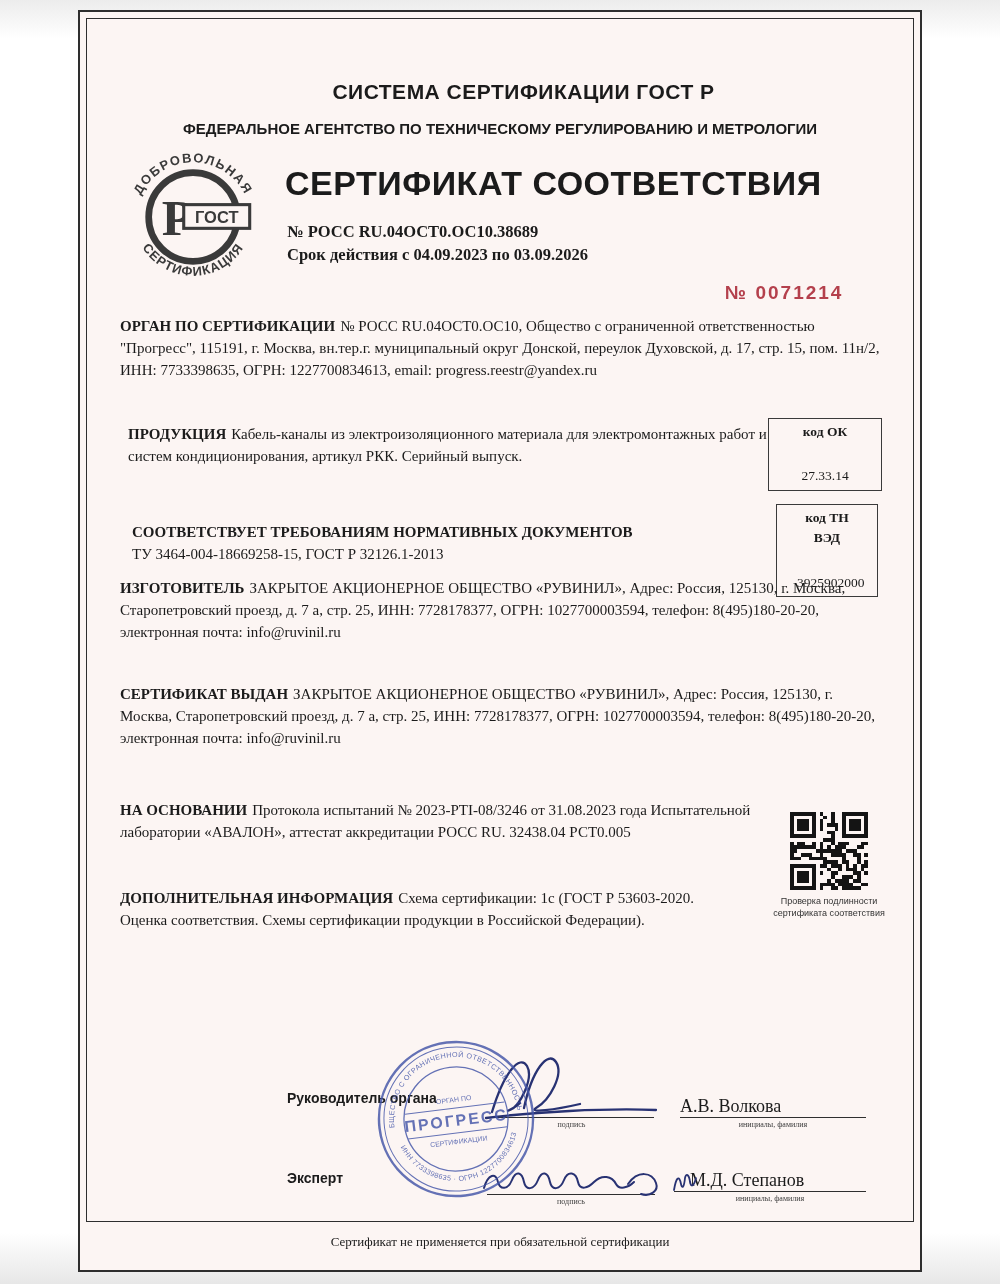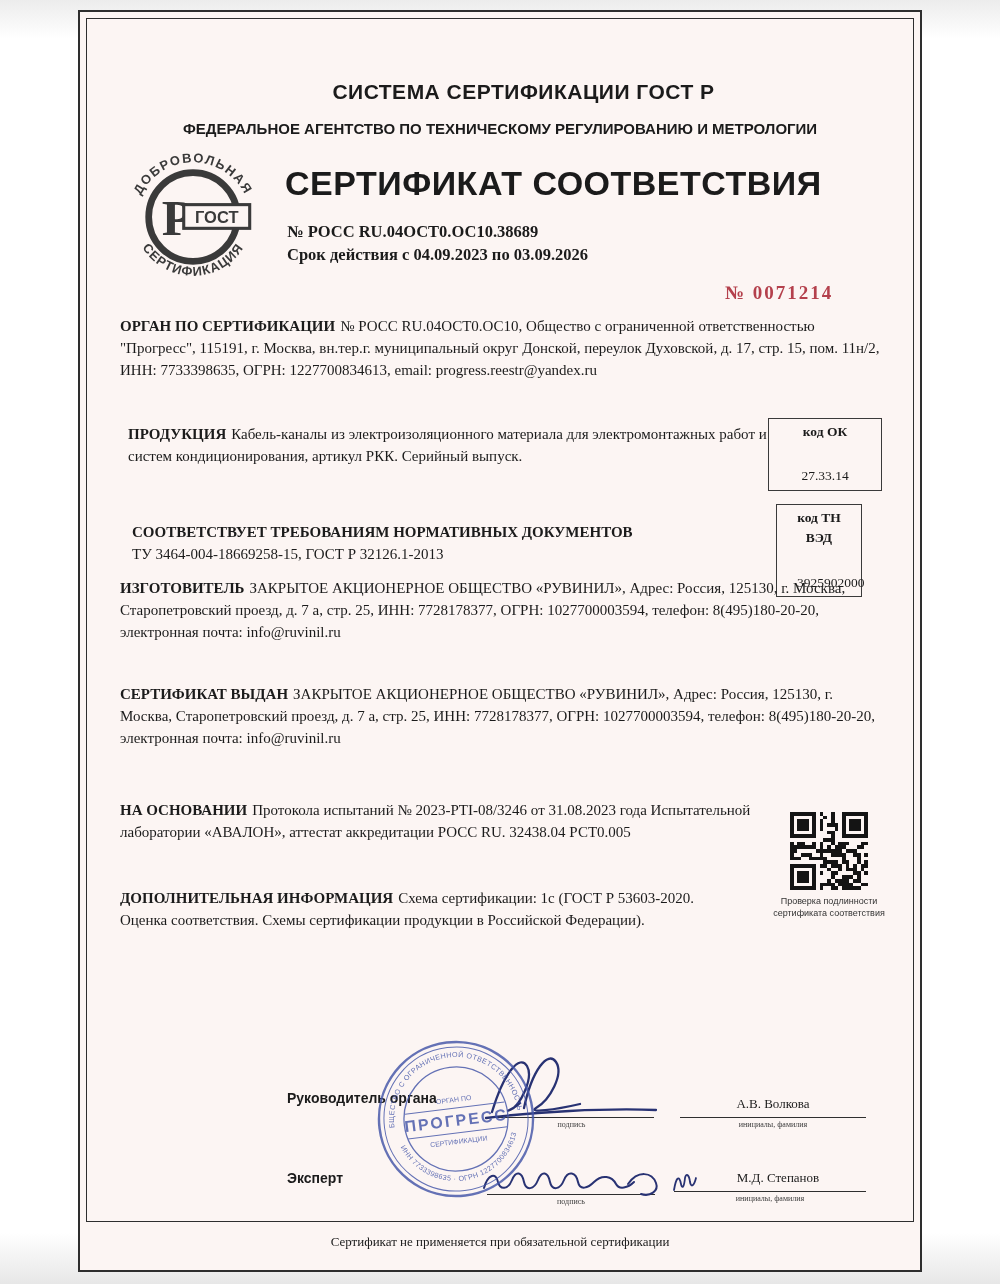--- a/index.html
+++ b/index.html
@@ -23,38 +23,38 @@
   .abs{position:absolute;}
   .sans{font-family:"Liberation Sans",sans-serif;}
   .center{text-align:center;}
   .header1{left:0;right:0;top:68px;font-size:21px;font-weight:bold;letter-spacing:.5px;padding-left:47px;}
   .header2{left:0;right:0;top:108px;font-size:15px;font-weight:bold;}
   .logo{left:46px;top:138px;width:134px;height:134px;}
   .main-title{left:205px;top:152px;font-size:34px;font-weight:bold;letter-spacing:.5px;white-space:nowrap;}
   .cert-number{left:207px;top:210px;font-size:16.5px;font-weight:bold;}
   .validity{left:207px;top:233px;font-size:16.5px;font-weight:bold;}
   .serial{
-    left:645px;top:270px;font-family:Liberation Serif, serif;
+    left:645px;top:270px;font-family:Liberation Sans, sans-serif;
     font-size:19px;font-weight:bold;letter-spacing:2px;color:var(--serial,#b4404c);
   }
   .para{font-size:15px;line-height:1.45;}
   .para .lead{font-weight:bold;margin-right:5px;}
   .para .lead.block{display:block;margin-right:0;}
   .code-box{
     border:1.4px solid #3a3a3a;box-sizing:border-box;text-align:center;
     font-size:13.5px;line-height:1.5;padding:3px 20px;background:transparent;
   }
   .code-box .cb-label{font-weight:bold;display:block;}
   .code-box .cb-value{display:block;margin-top:24px;}
   .qr{left:710px;top:800px;width:78px;height:78px;}
   .qr-caption{left:688px;top:884px;width:122px;font-family:"Liberation Sans",sans-serif;font-size:9px;line-height:1.3;text-align:center;color:#333;}
   .role{font-family:"Liberation Sans",sans-serif;font-size:14px;font-weight:bold;white-space:nowrap;}
   .sig-line{border-bottom:1.4px solid #2f2f2f;height:0;}
   .sig-caption{font-size:8px;color:#3a3a3a;text-align:center;}
-  .sig-name{font-size:13px;text-align:center;white-space:nowrap;}
+  .sig-name{font-size:18px;text-align:left;white-space:nowrap;}
   .footer-note{left:0;right:0;top:1222px;font-size:13px;text-align:center;}
   svg{display:block;}
   .stamp{opacity:.82;transform:rotate(-7deg);}
 </style>
 </head>
 <body>
 
 <div class="paper">
   <div class="inner-frame"></div>
 
@@ -96,21 +96,21 @@
 
   <div class="abs code-box" style="left:688px;top:406px;width:114px;">
     <span class="cb-label">код  ОК</span>
     <span class="cb-value">27.33.14</span>
   </div>
 
   <p class="abs para" style="left:40px;top:498px;width:640px;margin:12px;font-family:Liberation Serif, serif;">
     <span class="lead block">СООТВЕТСТВУЕТ ТРЕБОВАНИЯМ НОРМАТИВНЫХ ДОКУМЕНТОВ</span><span>ТУ 3464-004-18669258-15, ГОСТ Р 32126.1-2013</span>
   </p>
 
-  <div class="abs code-box" style="left:696px;top:492px;width:86px;">
+  <div class="abs code-box" style="left:696px;top:492px;width:102px;">
     <span class="cb-label">код ТН ВЭД</span>
     <span class="cb-value">3925902000</span>
   </div>
 
   <p class="abs para" style="left:40px;top:566px;width:762px;margin:0;">
     <span class="lead">ИЗГОТОВИТЕЛЬ</span><span>ЗАКРЫТОЕ АКЦИОНЕРНОЕ ОБЩЕСТВО «РУВИНИЛ», Адрес: Россия, 125130, г. Москва, Старопетровский проезд, д. 7 а, стр. 25, ИНН: 7728178377, ОГРН: 1027700003594, телефон: 8(495)180-20-20, электронная почта: info@ruvinil.ru</span>
   </p>
 
   <p class="abs para" style="left:40px;top:672px;width:762px;margin:0;">
     <span class="lead">СЕРТИФИКАТ ВЫДАН</span><span>ЗАКРЫТОЕ АКЦИОНЕРНОЕ ОБЩЕСТВО «РУВИНИЛ», Адрес: Россия, 125130, г. Москва, Старопетровский проезд, д. 7 а, стр. 25, ИНН: 7728178377, ОГРН: 1027700003594, телефон: 8(495)180-20-20, электронная почта: info@ruvinil.ru</span>

